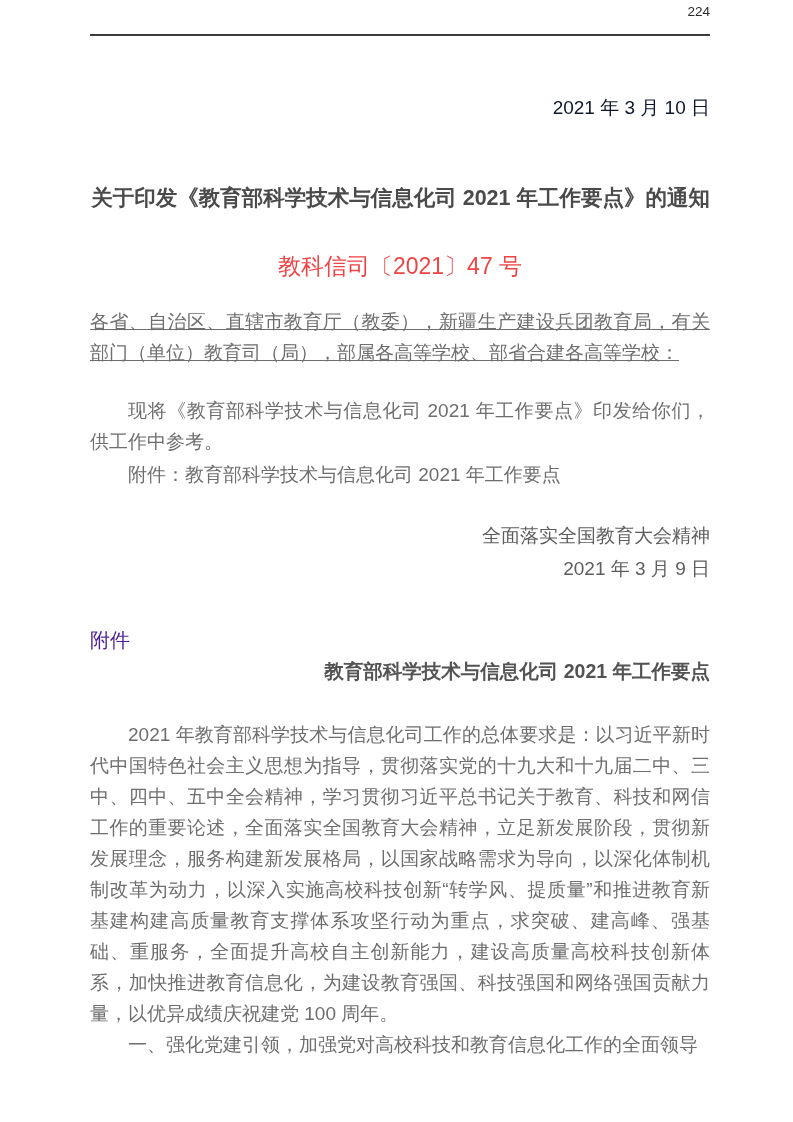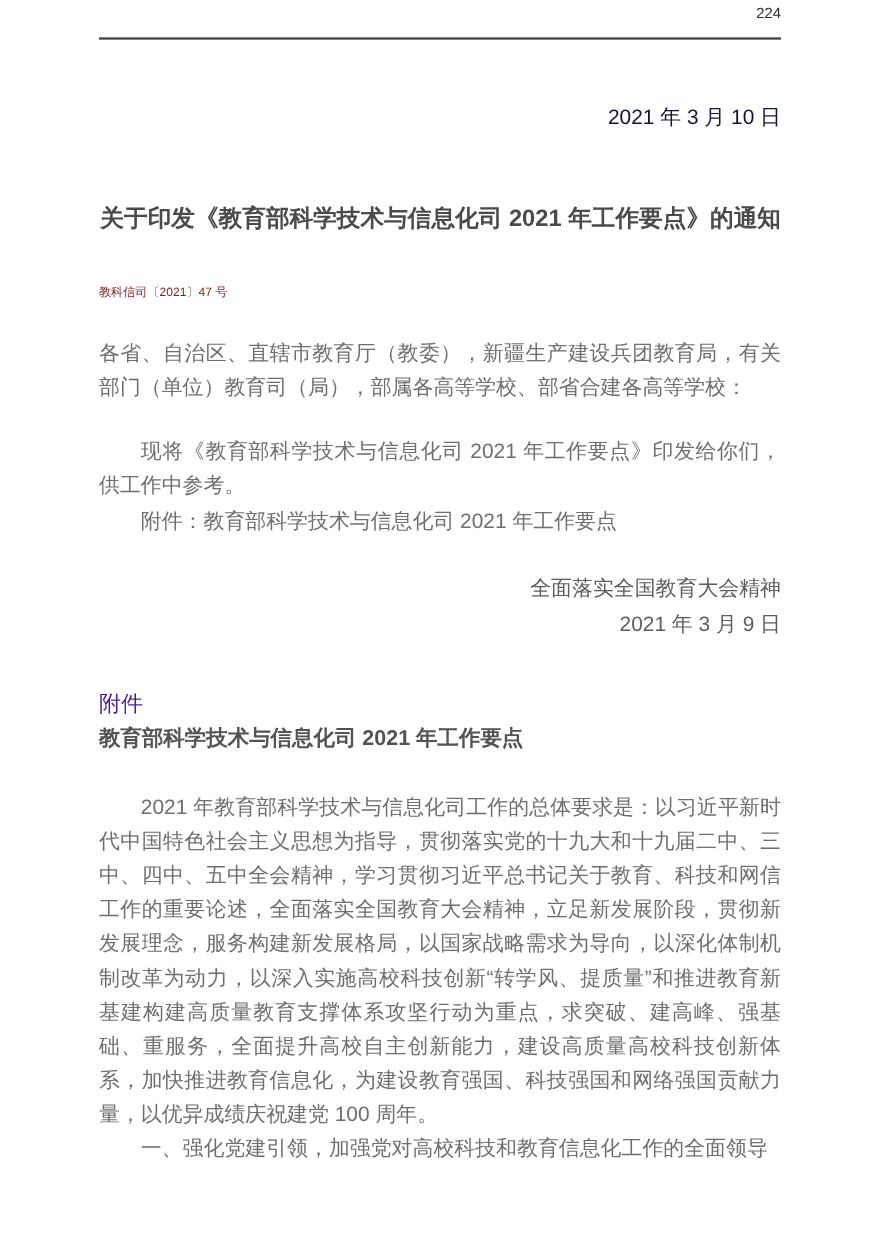--- a/index.html
+++ b/index.html
@@ -41,50 +41,50 @@
   .doc-title {
     margin-top: 60px;
     text-align: right;
     font-size: 21.5px;
     font-weight: bold;
     line-height: 30px;
     color: #4a4a4a;
   }
   .doc-number {
     margin-top: 40px;
-    text-align: left;
-    font-size: 11px;
+    text-align: center;
+    font-size: 23px;
     line-height: 26px;
-    color: #7f1d1d;
+    color: #ef4444;
   }
   .body-text {
     font-size: 19px;
     line-height: 31px;
     color: #6e6e6e;
     text-align: justify;
   }
-  .addressee { margin-top: 27px; }
+  .addressee { margin-top: 27px; text-decoration: underline; }
   .para-indent { text-indent: 2em; }
   .para-main { margin-top: 27px; }
   .attachment-ref { margin-top: 2px; }
   .signature-block {
     margin-top: 29px;
     text-align: right;
     font-size: 19px;
     line-height: 33px;
     color: #5d5d5d;
   }
   .attach-label {
     margin-top: 40px;
     font-size: 20px;
     line-height: 31px;
     color: #4c1d95;
   }
   .attach-title {
-    text-align: left;
+    text-align: right;
     font-size: 19.5px;
     font-weight: bold;
     line-height: 31px;
     color: #535353;
   }
   .attach-body { margin-top: 32px; }
   .section-heading {
     font-size: 19px;
     line-height: 31px;
     color: #6e6e6e;

